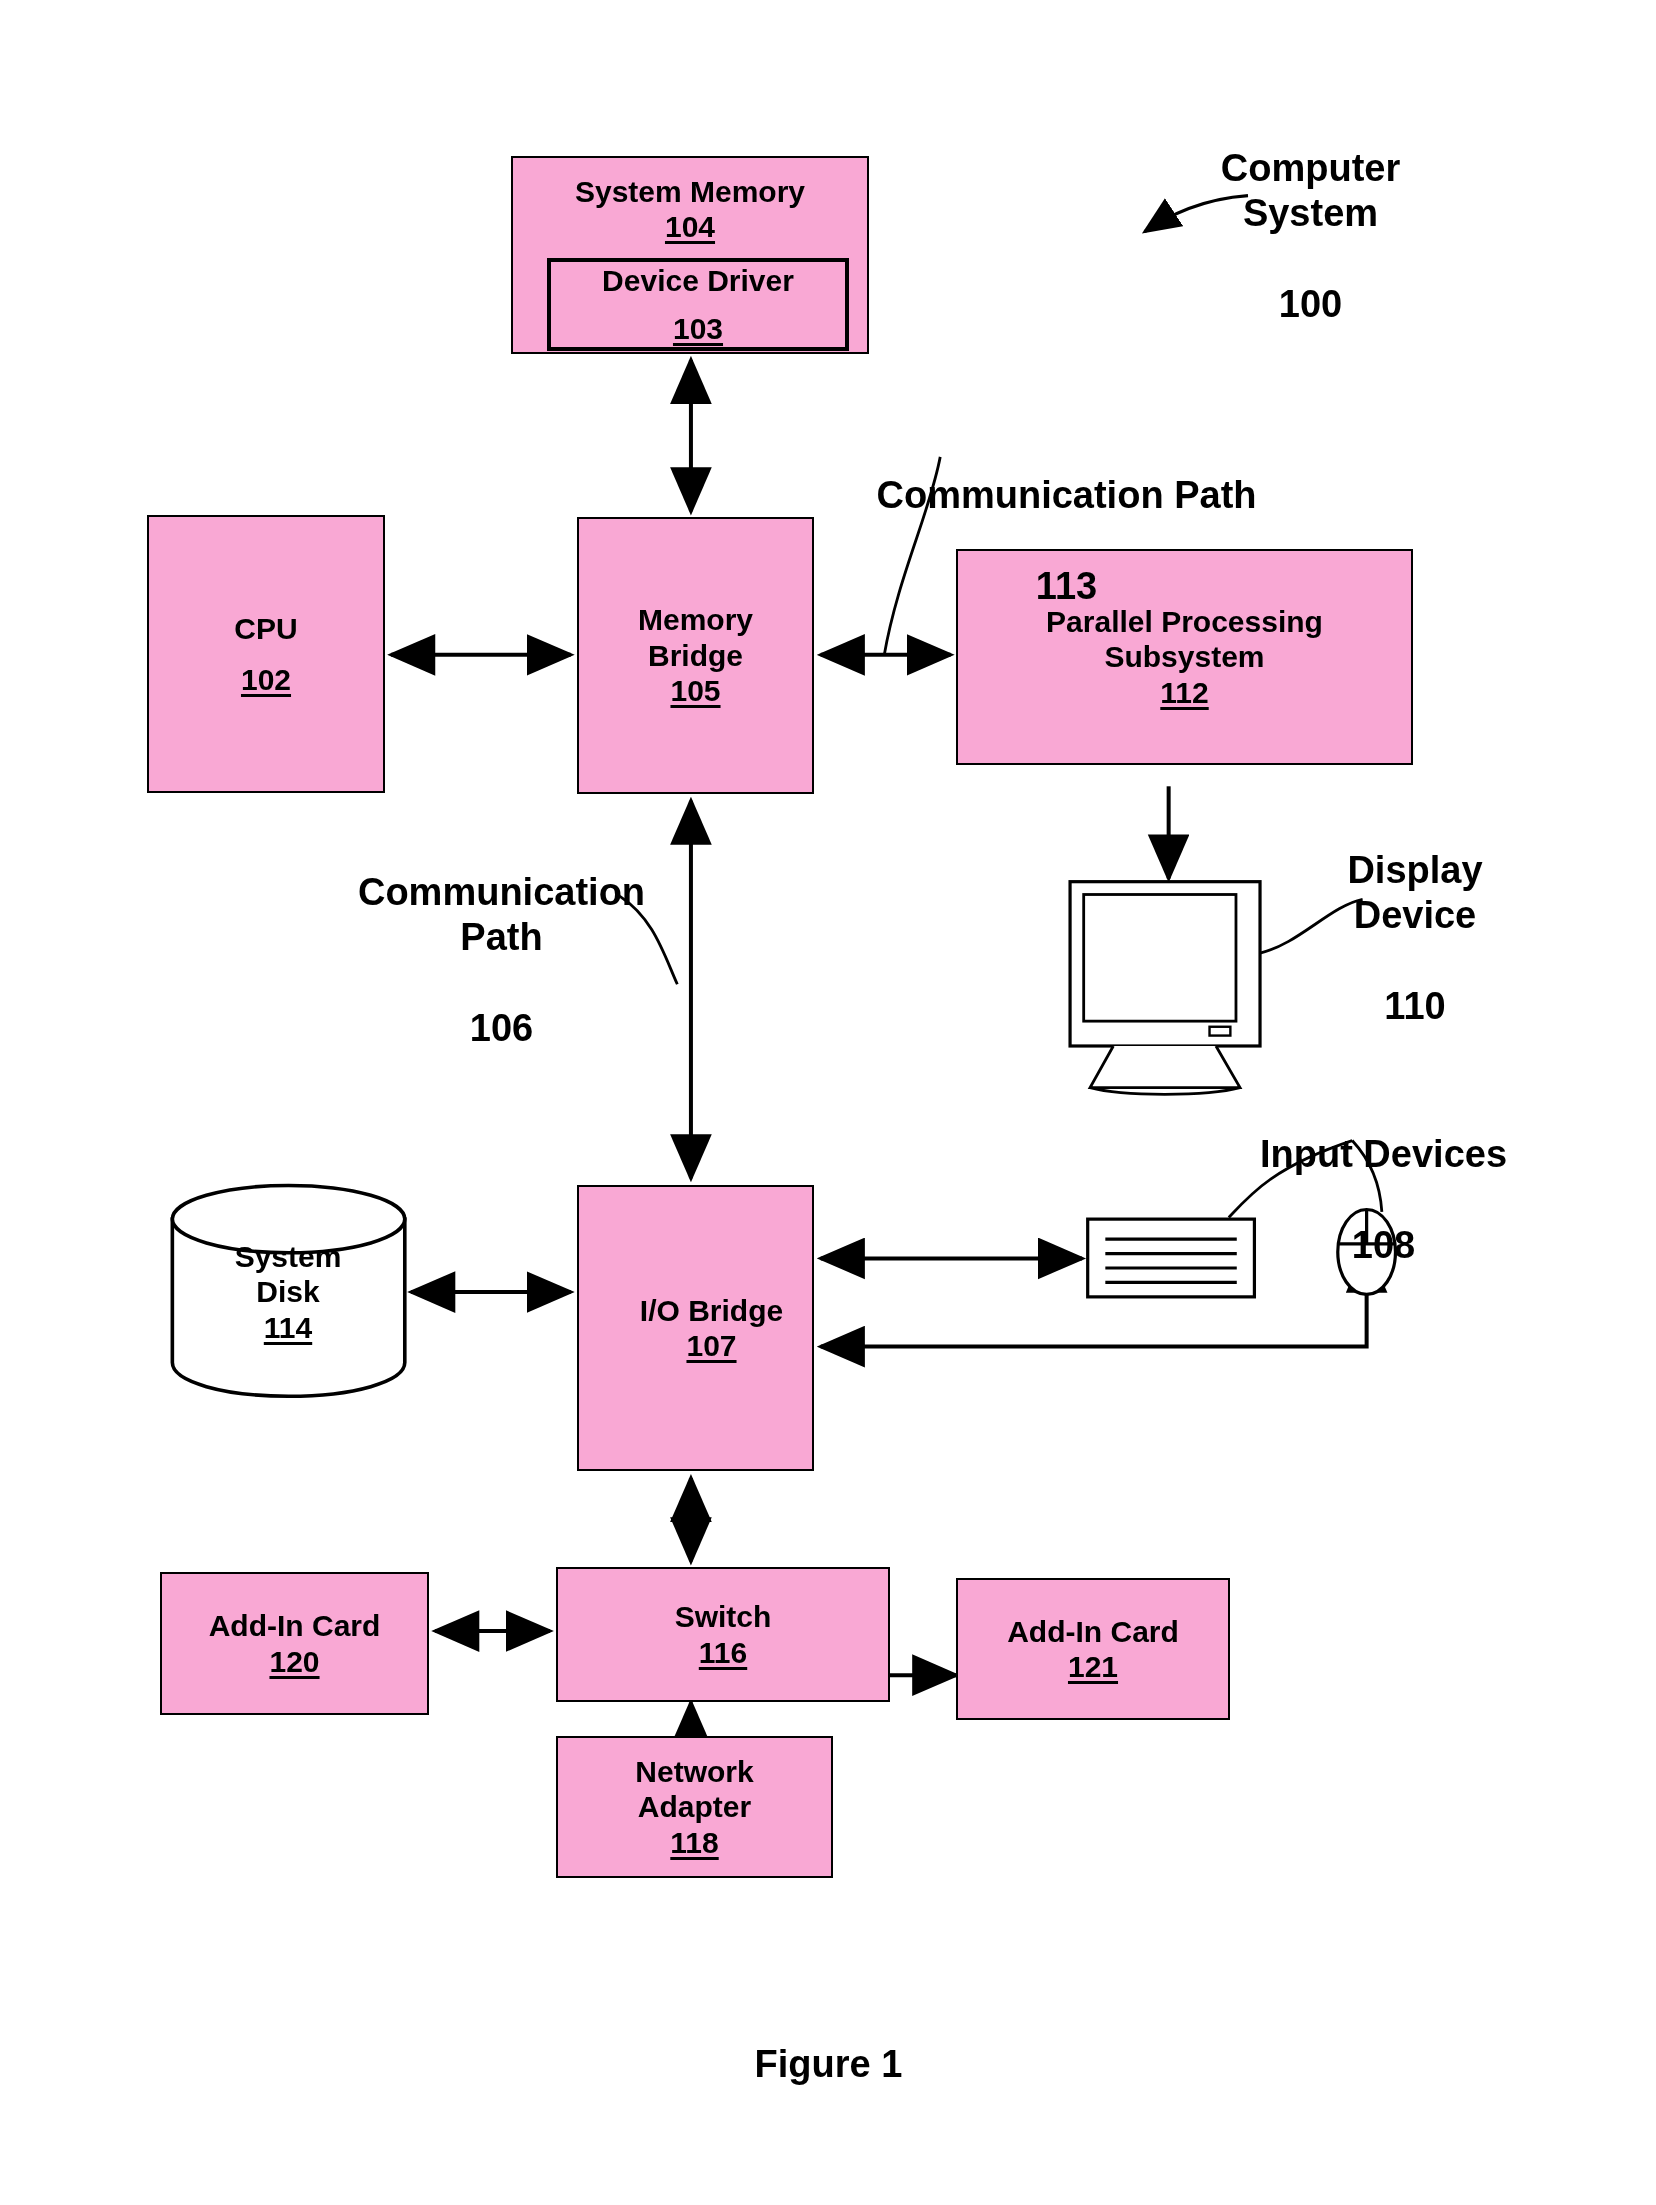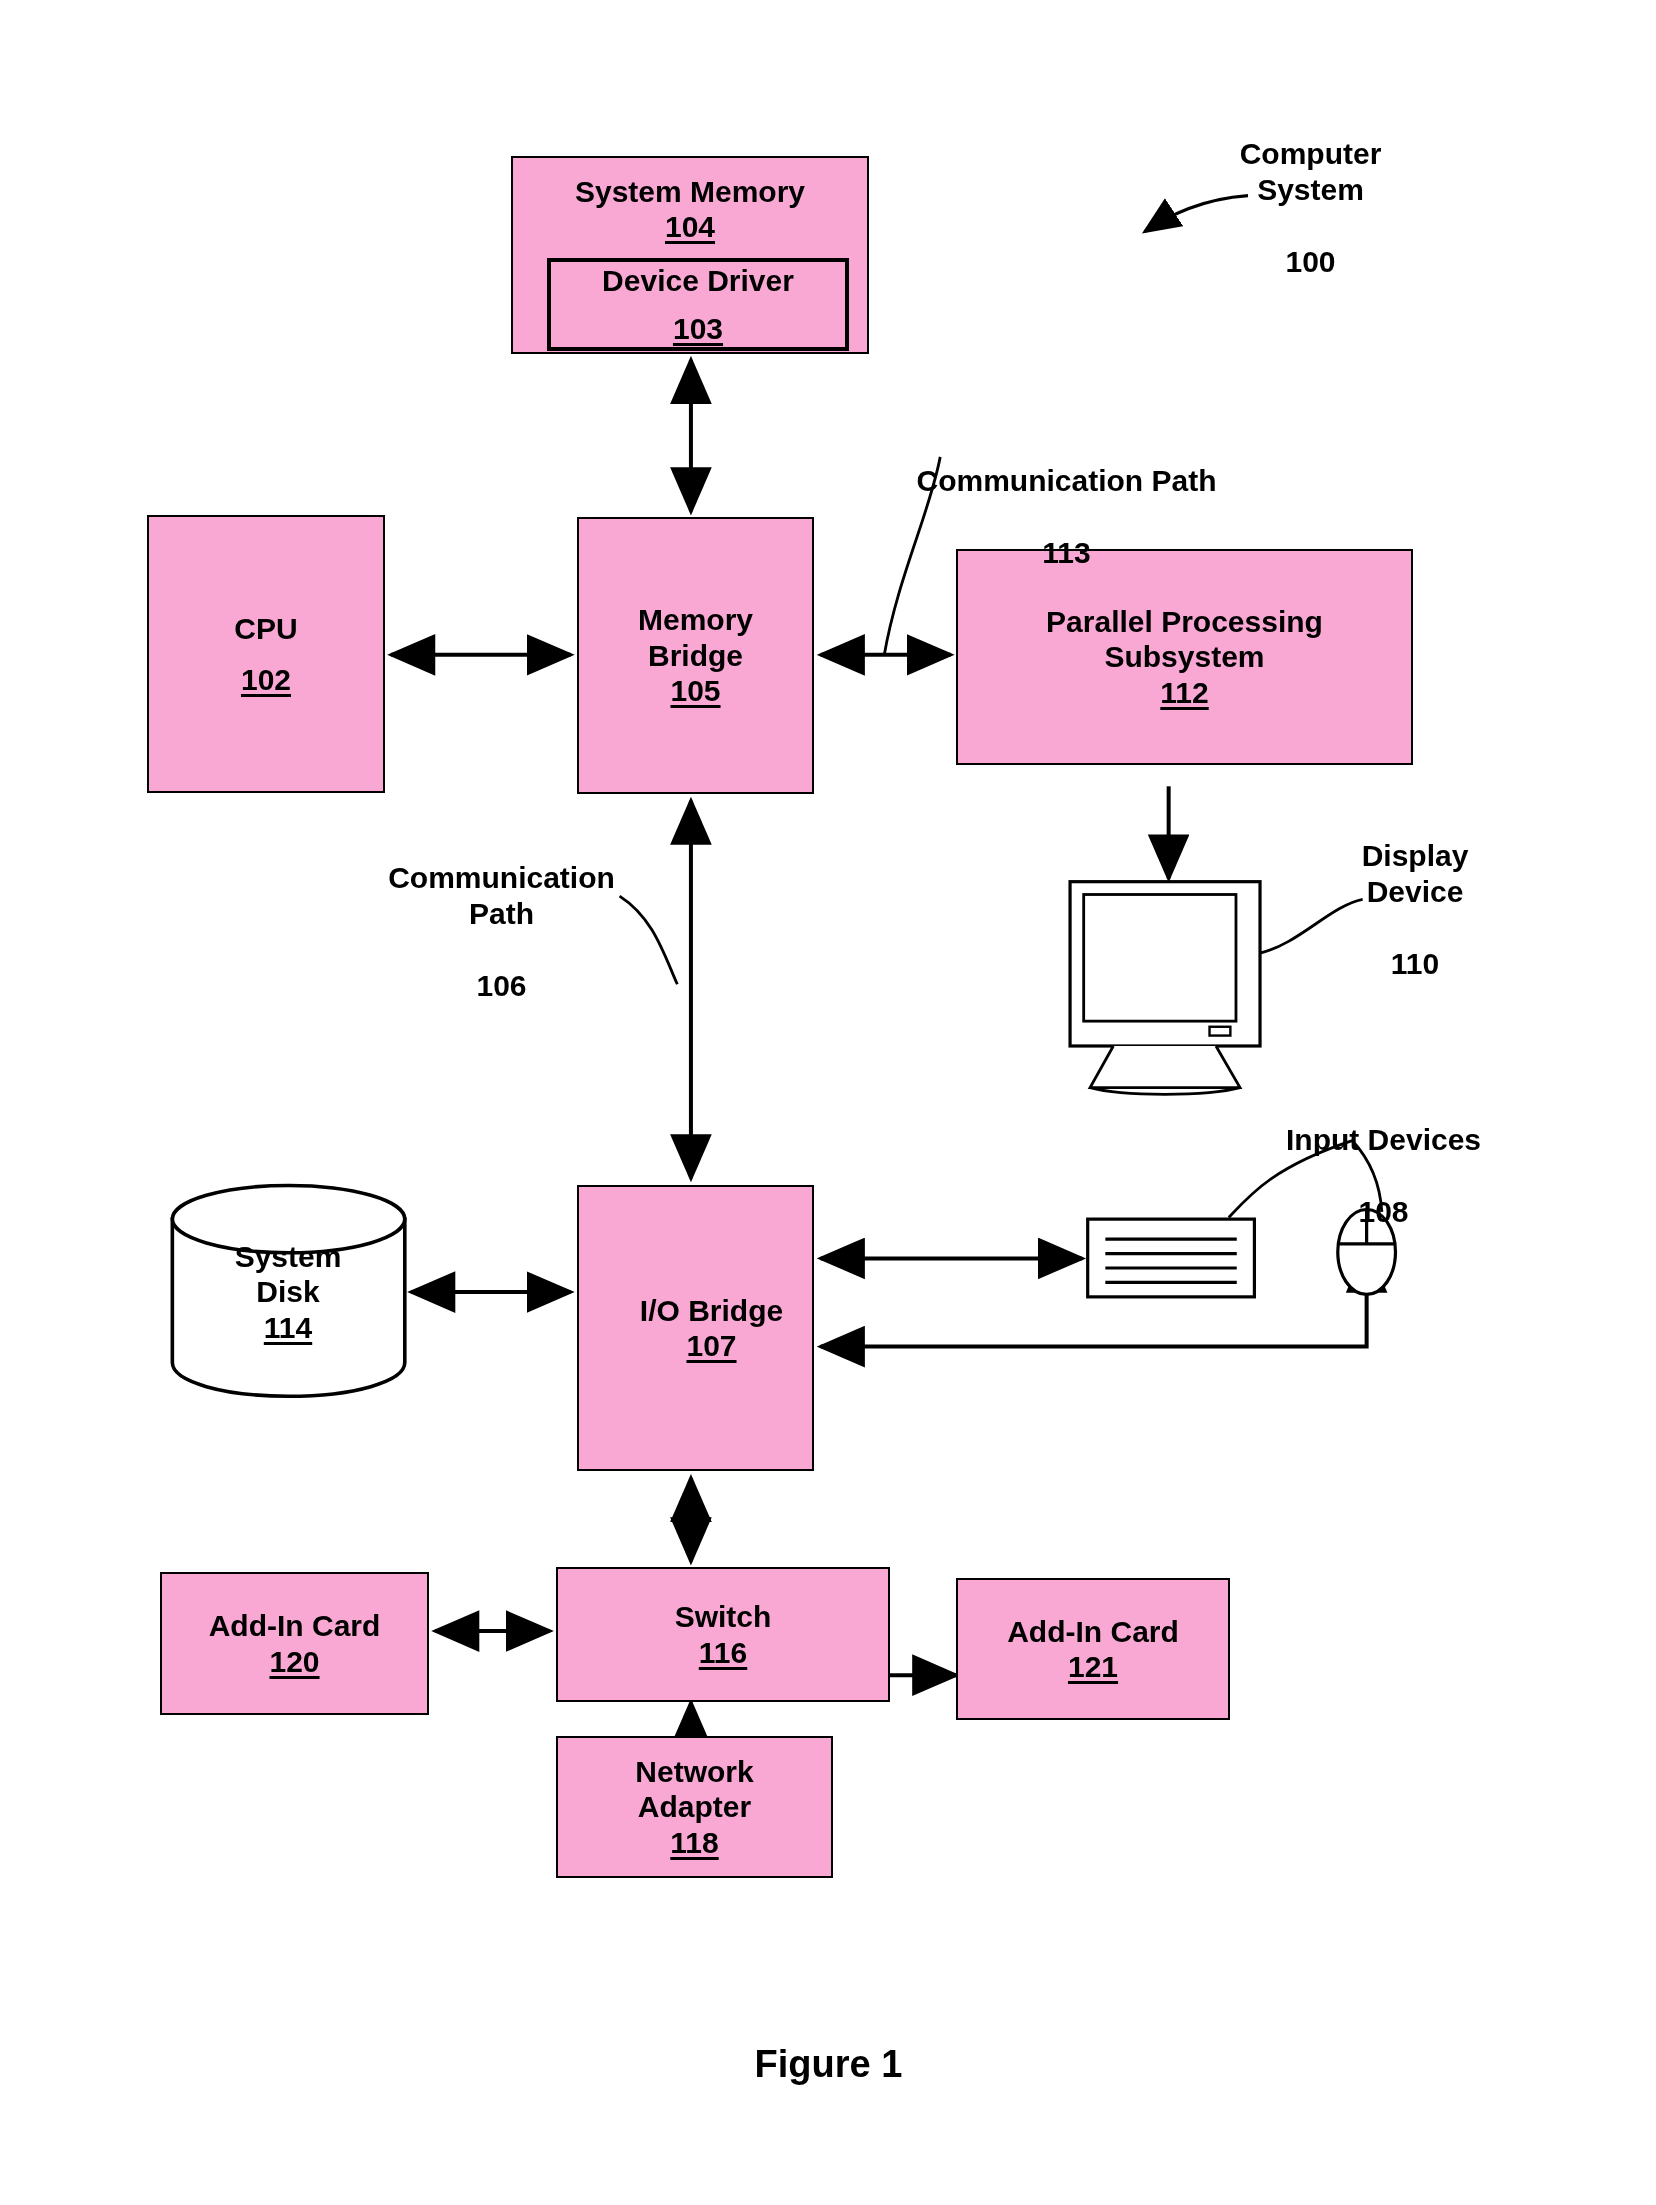--- a/index.html
+++ b/index.html
@@ -53,21 +53,21 @@
     text-underline-offset: 4px;
     text-decoration-thickness: 3.2px;
   }
   
   #node-system-memory { justify-content: flex-start; padding-top: 16px; }
   #node-device-driver { position: absolute; }
 
   .callout {
     position: absolute;
     font-weight: bold;
-    font-size: 30px;
+    font-size: 38px;
     line-height: 1.2;
     color: #000000;
     text-align: center;
     white-space: pre-line;
   }
   .fig-caption {
     position: absolute;
     font-weight: bold;
     font-size: 38px;
     color: #000000;

